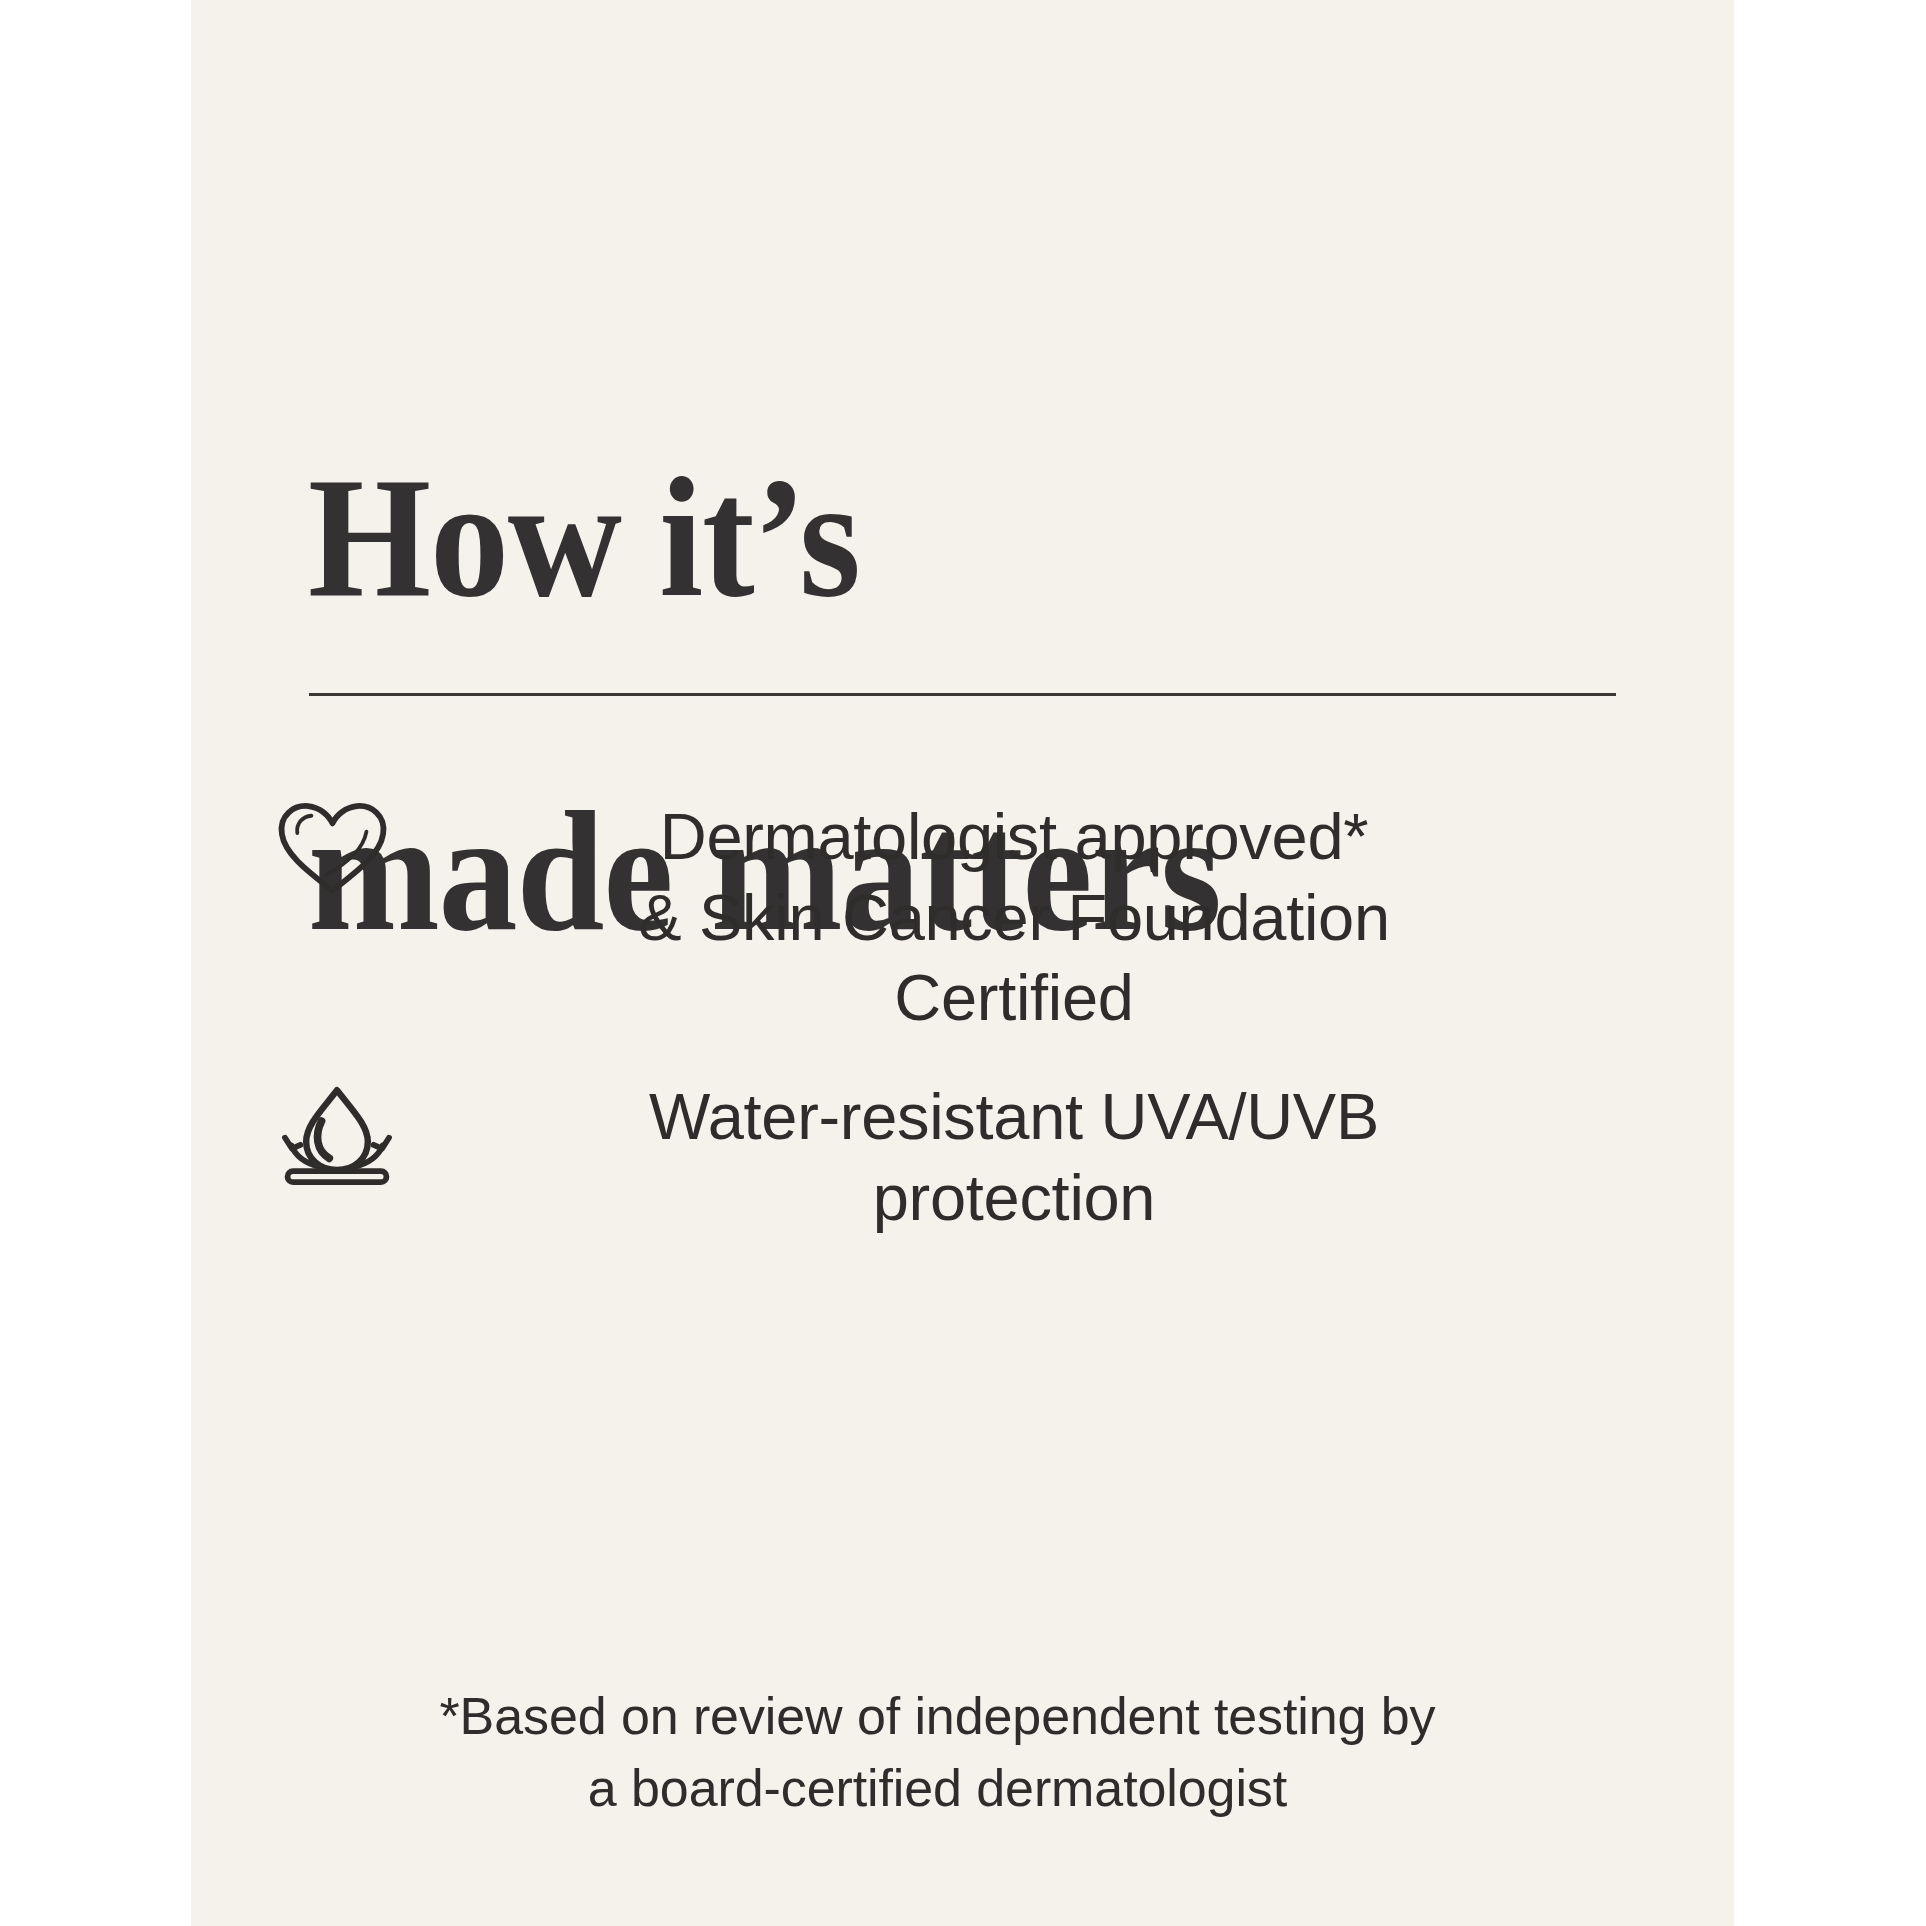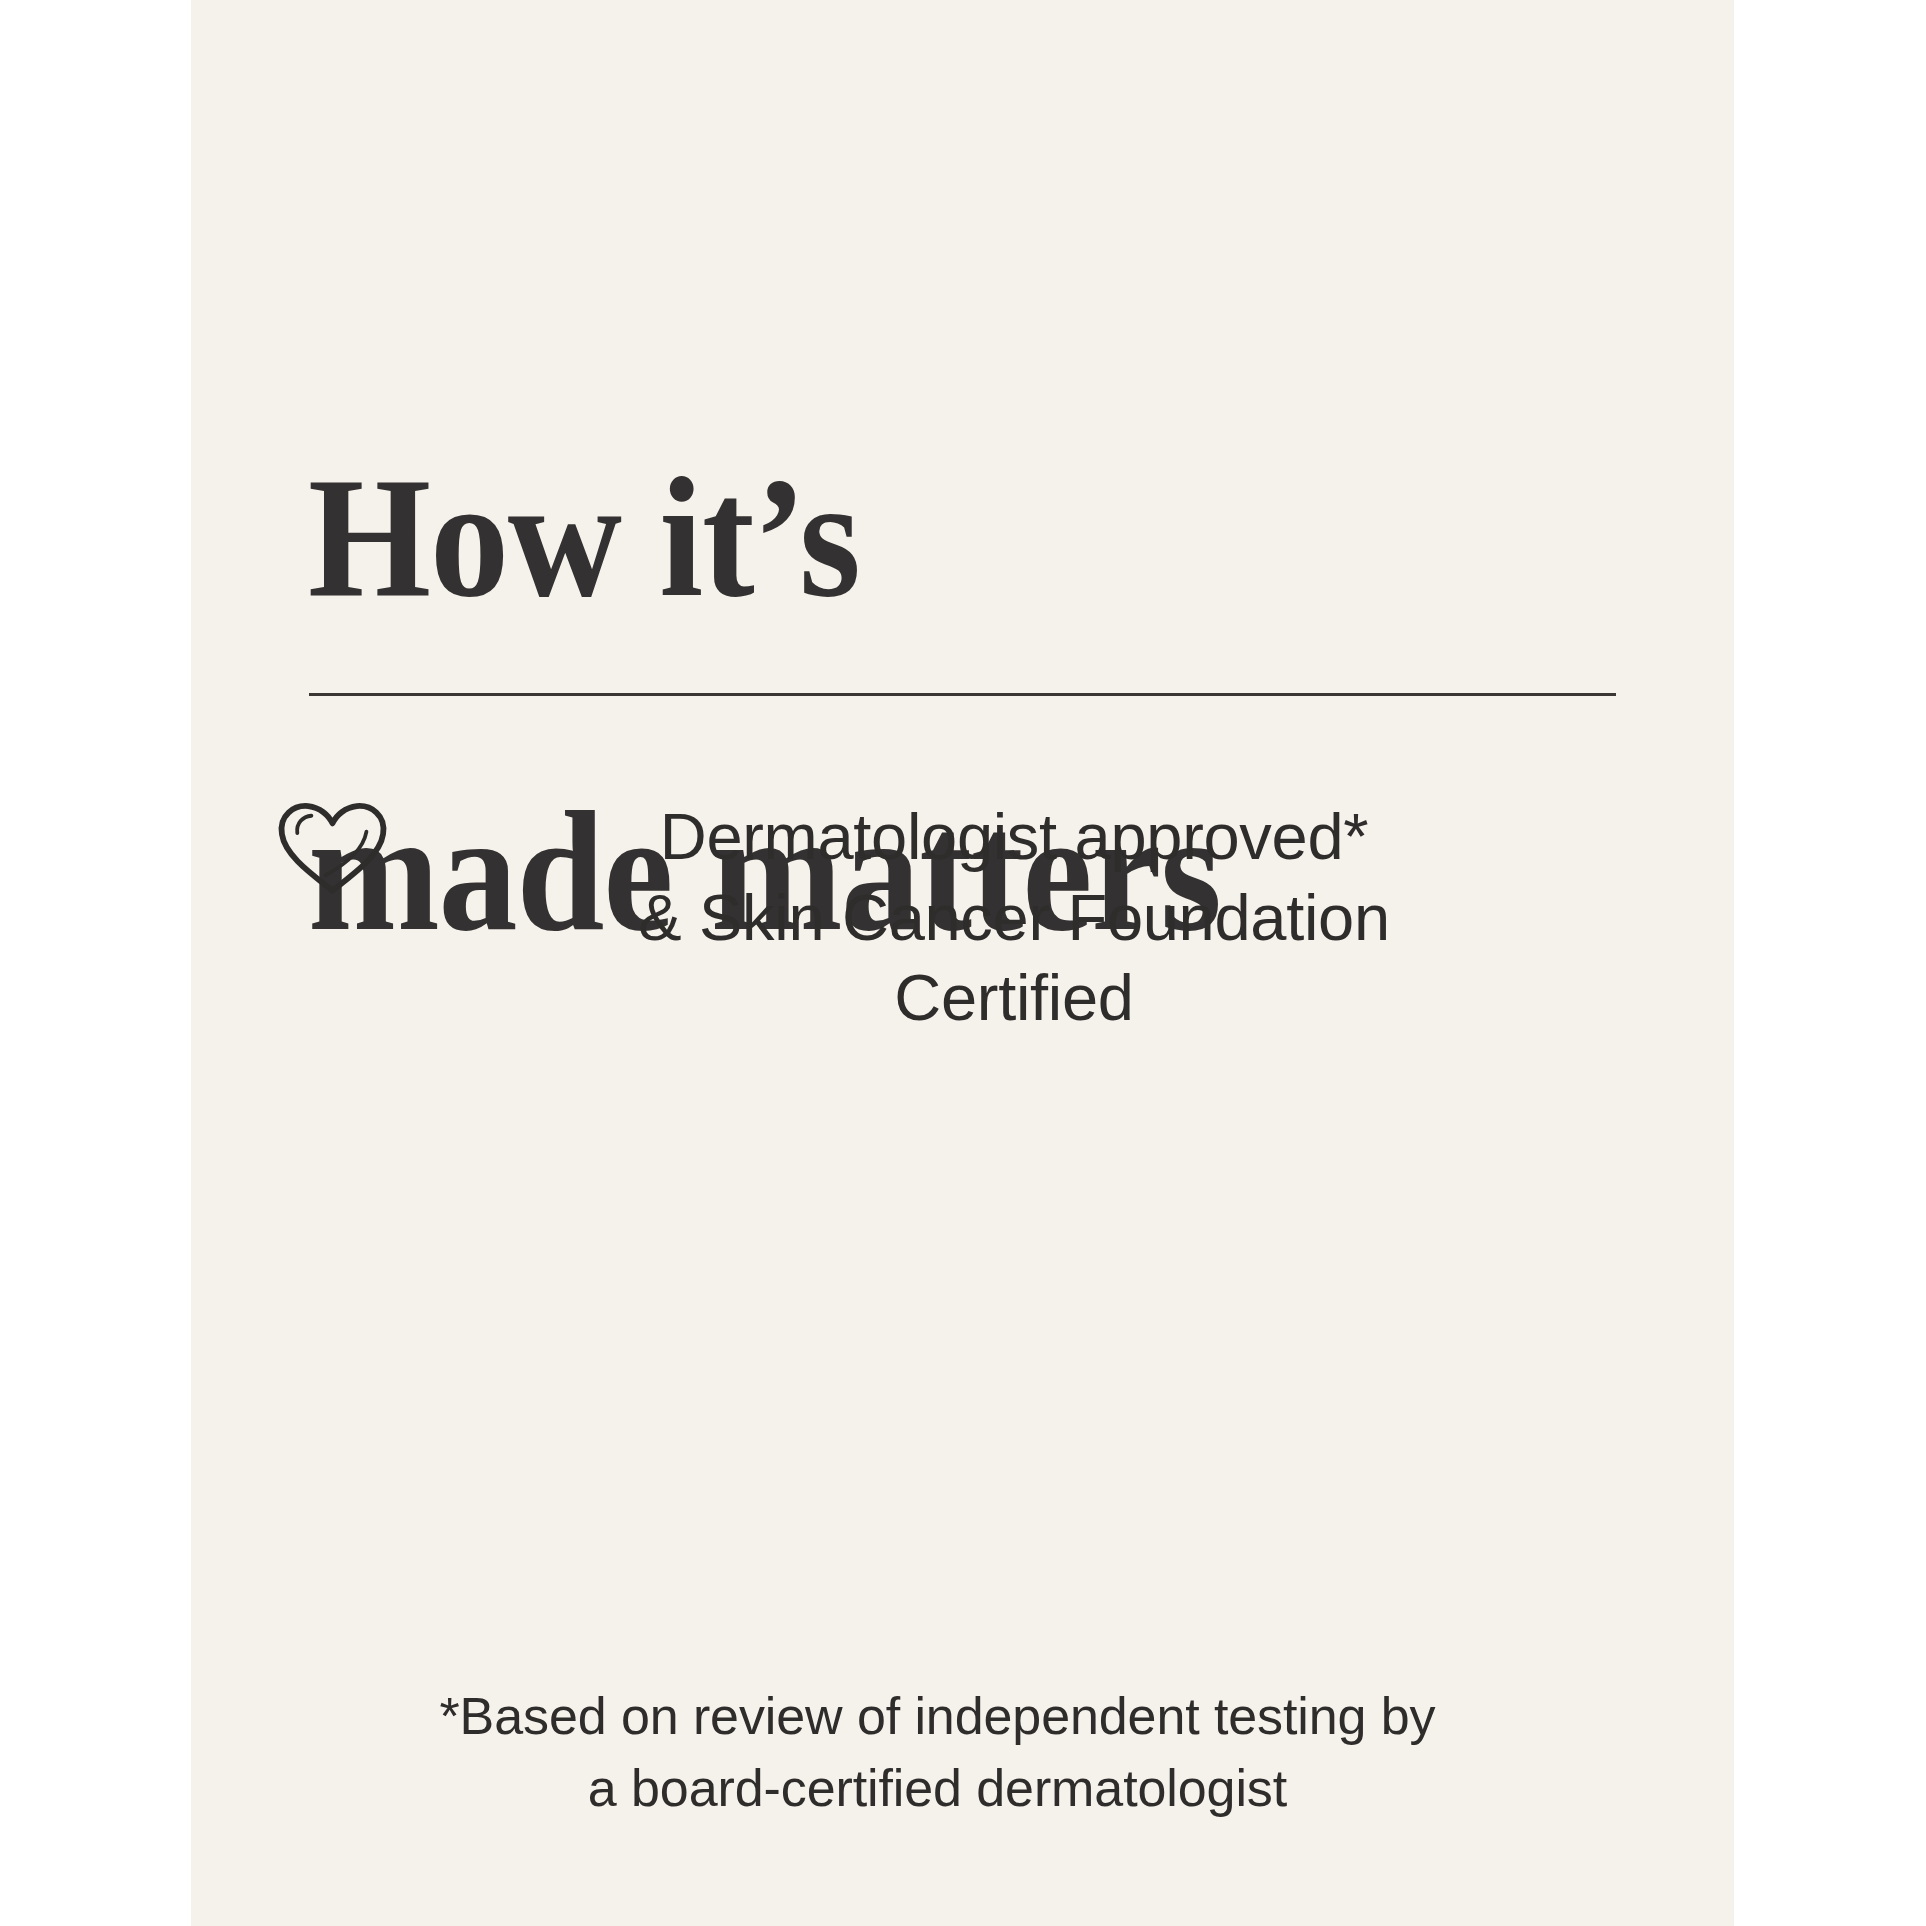--- a/index.html
+++ b/index.html
@@ -145,20 +145,40 @@
           <path d="M33 50 C 31 34, 42 24, 55 23" stroke="#2f2d2c" stroke-width="6" stroke-linecap="round" fill="none"></path>
           <path d="M141 48 C 136 76, 110 98, 77 116" stroke="#2f2d2c" stroke-width="6" stroke-linecap="round" fill="none"></path>
         </svg>
       </div>
       <div class="feature-text">Dermatologist approved*
 &amp; Skin Cancer Foundation
 Certified</div>
     </div>
 
 
+    <div class="feature-row" id="feature-row-2">
+      <div class="feature-icon">
+        <svg width="122" height="103" viewBox="0 0 190 160" fill="none" xmlns="http://www.w3.org/2000/svg">
+
+          <path d="M95 8 C 120 40, 143 63, 143 88 C 143 114, 122 132, 95 132 C 68 132, 47 114, 47 88 C 47 63, 70 40, 95 8 Z" stroke="#2f2d2c" stroke-width="10" stroke-linejoin="round" fill="none"></path>
+
+          <path d="M71 56 C 60 78, 63 102, 83 114" stroke="#2f2d2c" stroke-width="12" stroke-linecap="round" fill="none"></path>
+
+          <rect x="18" y="134" width="154" height="17" rx="8.5" stroke="#2f2d2c" stroke-width="9" fill="none"></rect>
+
+          <path d="M70 128 C 46 122, 30 110, 24 94" stroke="#2f2d2c" stroke-width="9" stroke-linecap="round" fill="none"></path>
+          <path d="M14 82 L 25 99 L 38 93" stroke="#2f2d2c" stroke-width="9" stroke-linecap="round" stroke-linejoin="round" fill="none"></path>
+
+          <path d="M120 128 C 144 122, 160 110, 166 94" stroke="#2f2d2c" stroke-width="9" stroke-linecap="round" fill="none"></path>
+          <path d="M176 82 L 165 99 L 152 93" stroke="#2f2d2c" stroke-width="9" stroke-linecap="round" stroke-linejoin="round" fill="none"></path>
+        </svg>
+      </div>
+      <div class="feature-text">Water-resistant UVA/UVB
+protection</div>
+    </div>
 
   </div>
 
   <div id="footnote">*Based on review of independent testing by
 a board-certified dermatologist</div>
 
 </div>
 
 
 </body></html>

